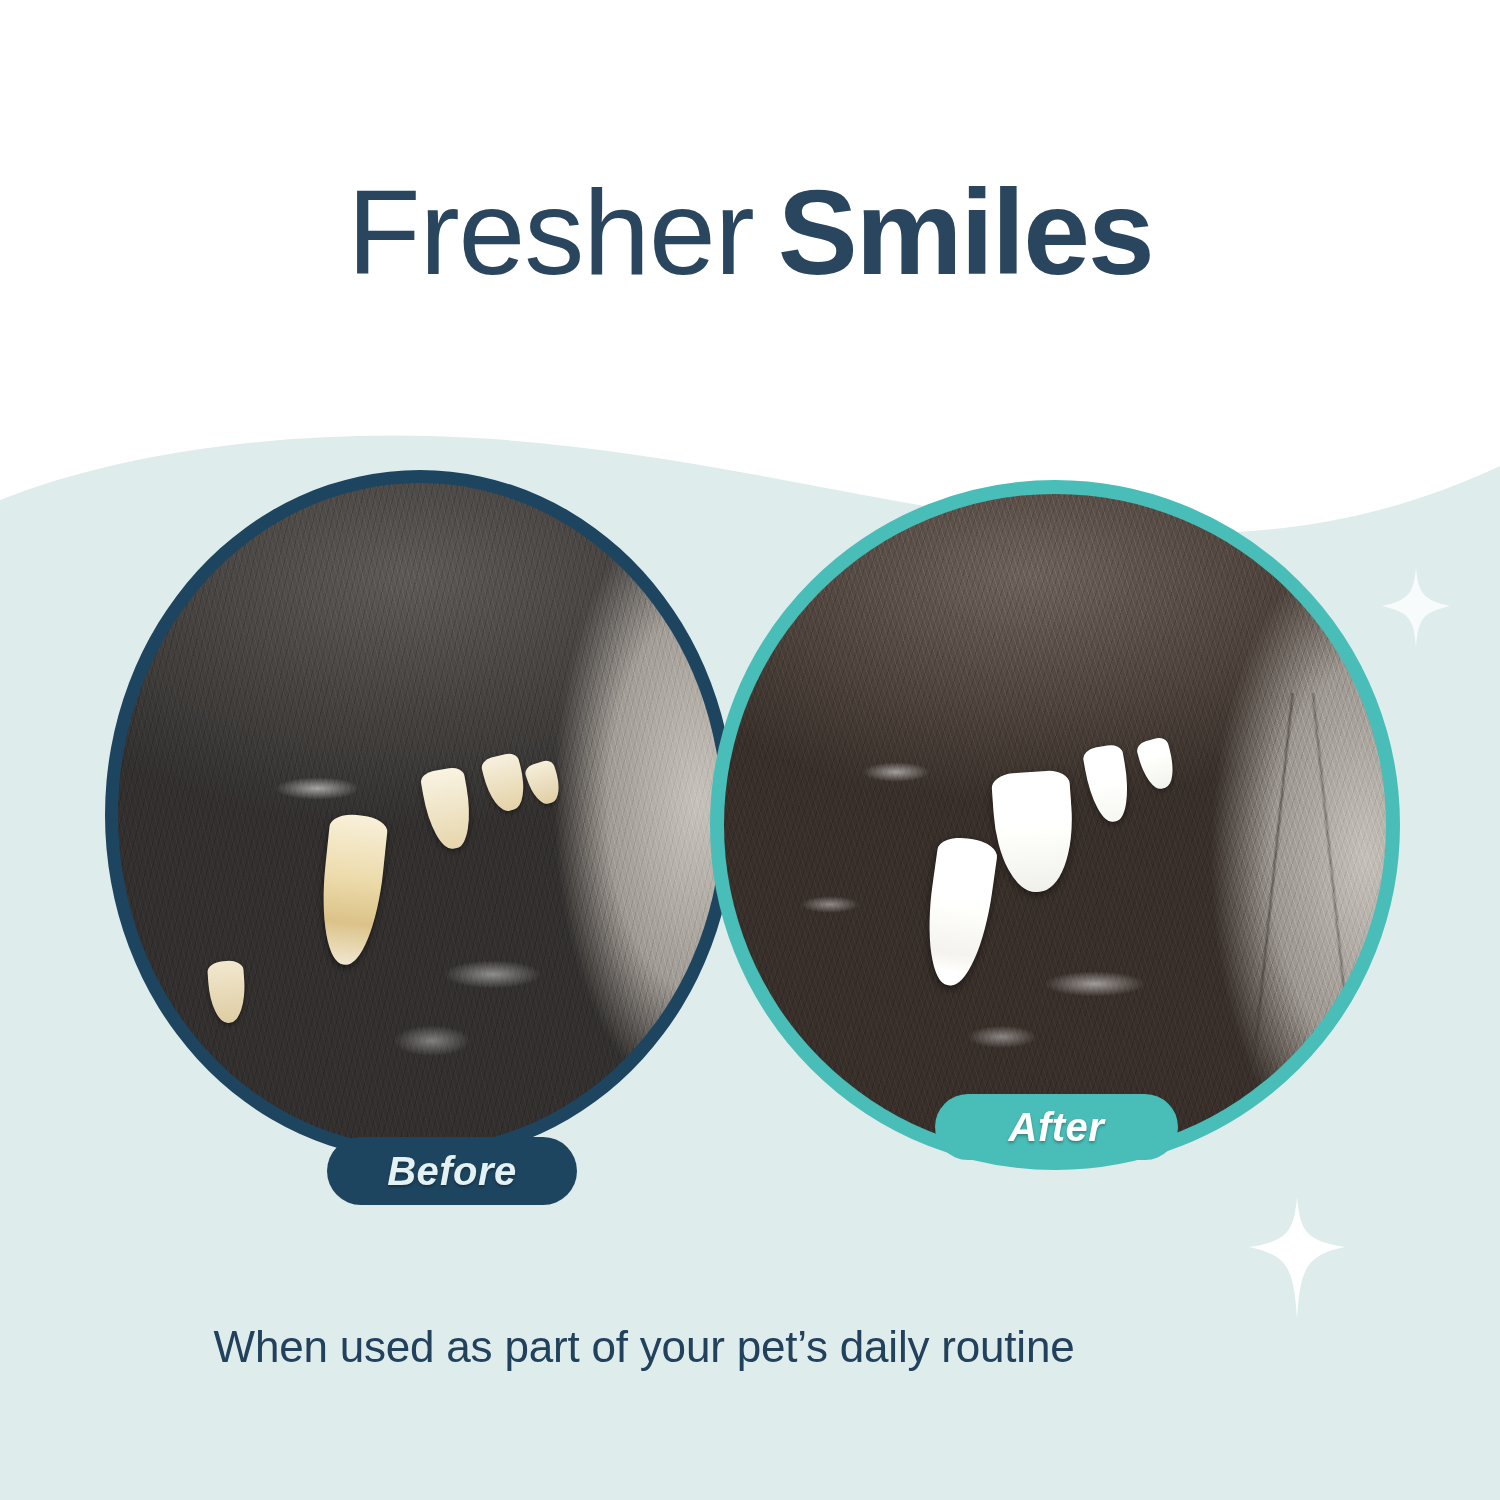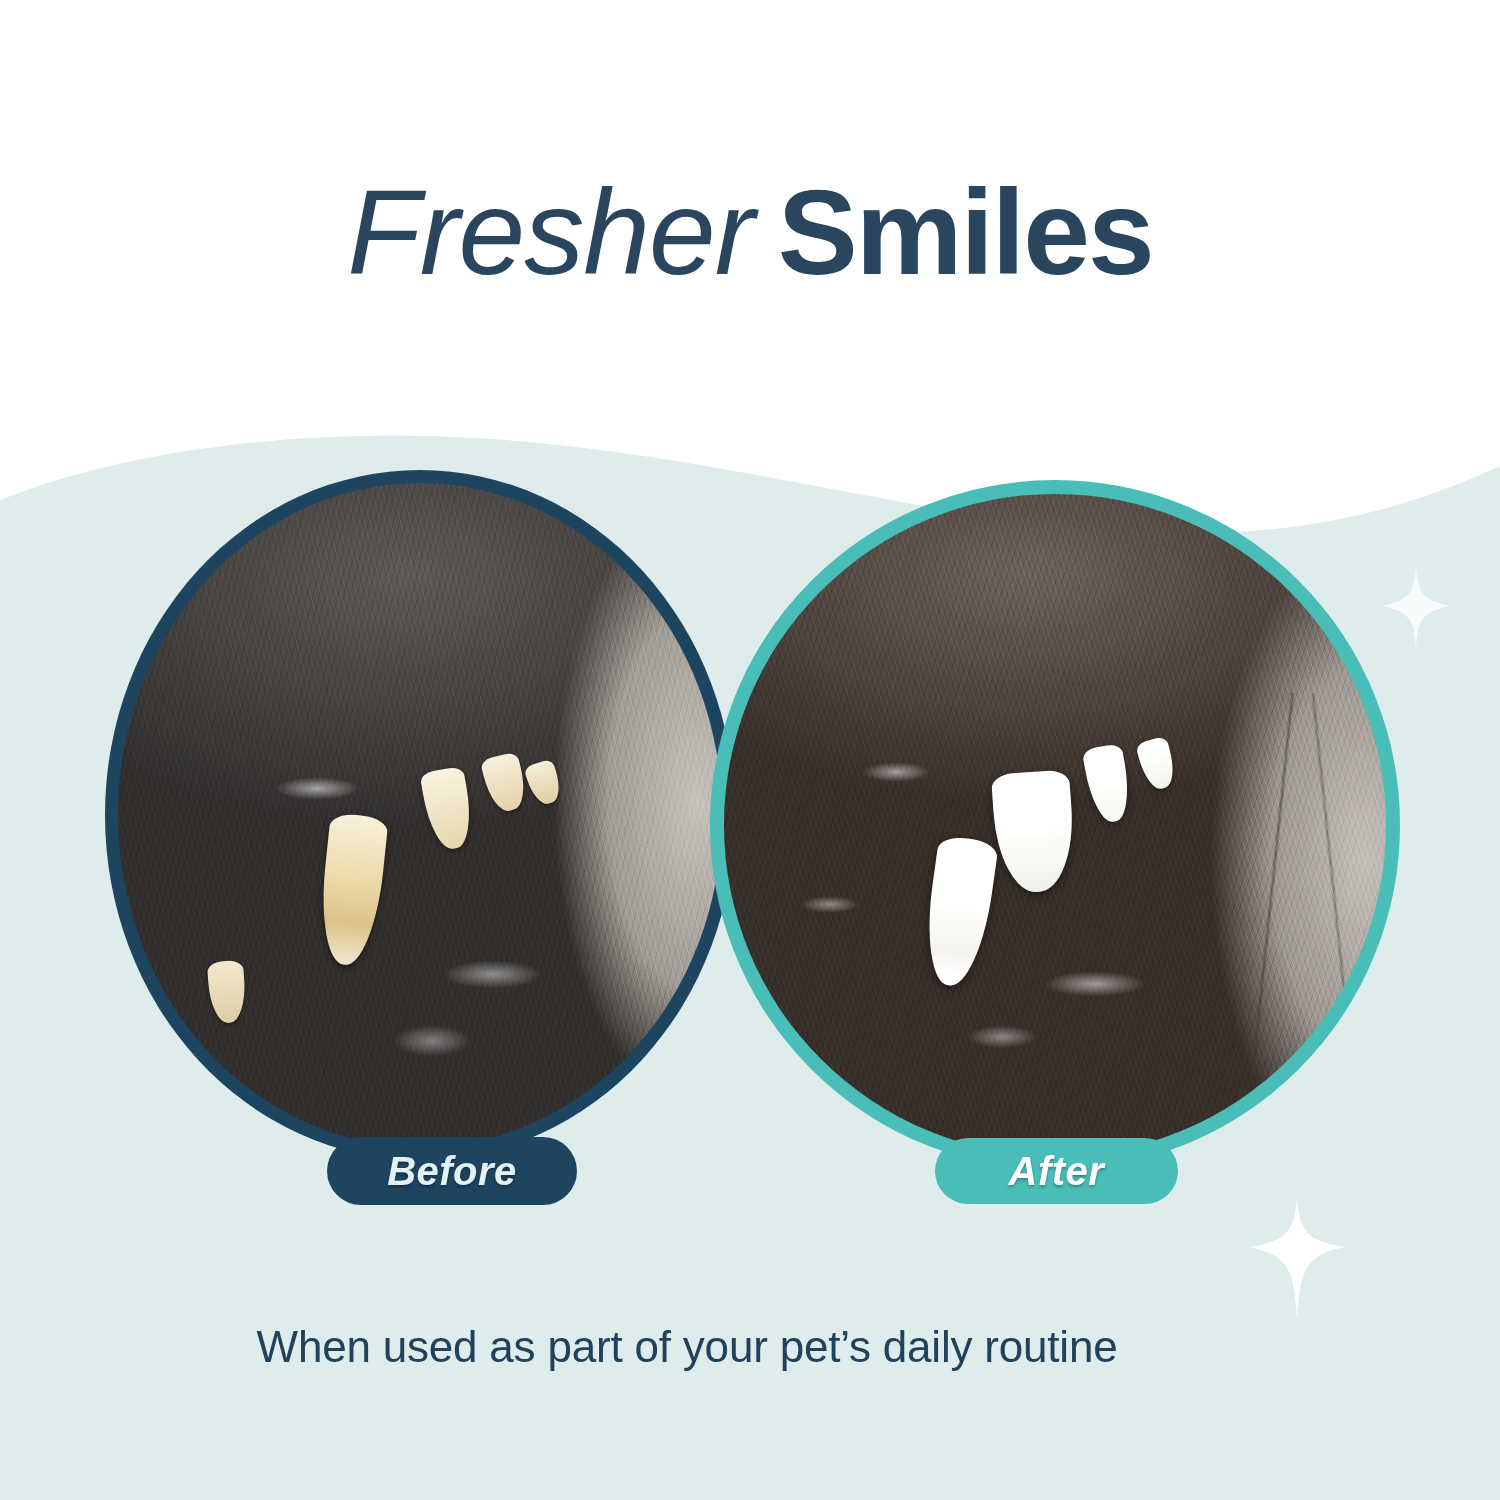--- a/index.html
+++ b/index.html
@@ -16,21 +16,20 @@
     position:absolute;
     left:0; top:172px;
     width:1500px;
     text-align:center;
     line-height:1;
     white-space:nowrap;
     color:#2a465f;
   }
   .headline .w1{
     font-size:120px;
-    font-style:italic;
     font-weight:400;
     letter-spacing:-1px;
   }
   .headline .w2{
     font-size:120px;
     font-weight:700;
     letter-spacing:-2px;
     margin-left:24px;
   }
 
@@ -241,40 +240,39 @@
     user-select:none;
   }
   #badge-before{
     left:327px; top:1137px;
     width:250px; height:68px;
     background:#1e4560;
     color:#e4f1f2;
     font-size:40px;
   }
   #badge-after{
-    left:935px; top:1138px;
+    left:935px; top:1094px;
     width:243px; height:66px;
     background:#49bdb8;
     color:#ffffff;
     font-size:40px;
   }
 
   
   .caption{
     position:absolute;
     left:0; top:1322px;
     width:1288px;
     text-align:center;
     z-index:6;
     color:#22415c;
     font-size:44px;
     font-weight:400;
     letter-spacing:-.2px;
     white-space:nowrap;
-    padding-left:43px;
   }
 </style>
 </head>
 <body>
 
 <div class="panel">
   <svg width="1500" height="1500" viewBox="0 0 1500 1500" xmlns="http://www.w3.org/2000/svg">
     <path d="M0,500 C 120,452 280,432 430,436 C 620,441 790,484 960,512 C 1110,537 1230,540 1330,521 C 1400,508 1455,487 1500,466 L1500,1500 L0,1500 Z" fill="#dfecec"></path>
   </svg>
 </div>

